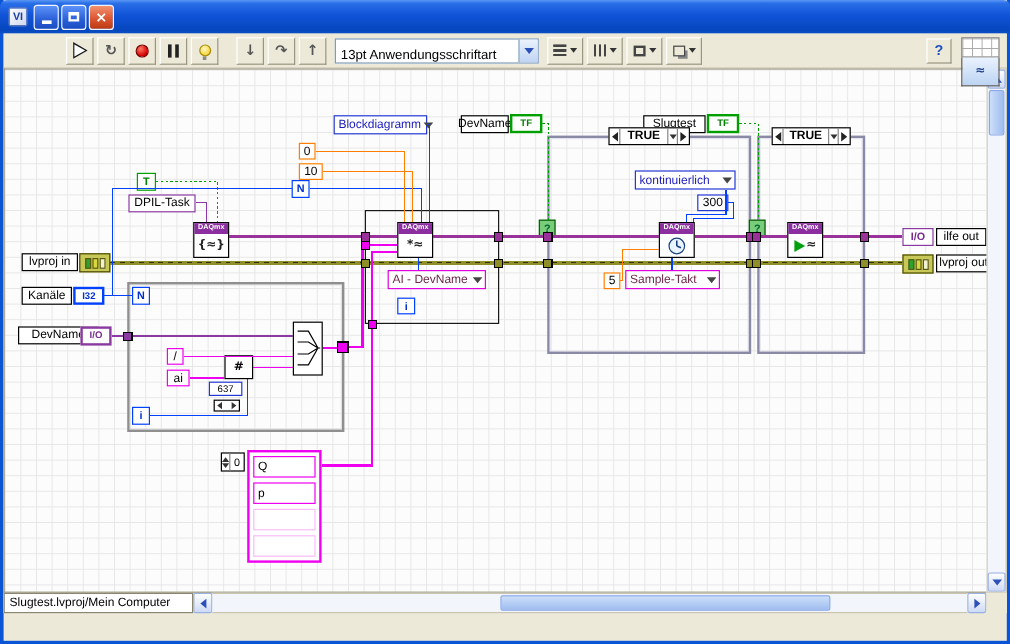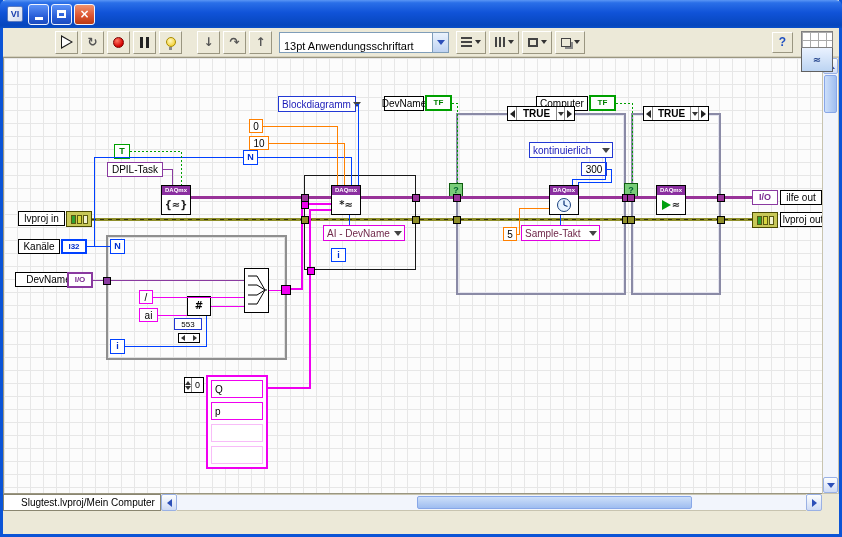--- a/index.html
+++ b/index.html
@@ -96,21 +96,21 @@
 
 .vscroll{width:17px;display:flex;flex-direction:column;background:#f2f5fc;border:1px solid #c8c4b0}
 .sbtn{height:16px;background:linear-gradient(#fdfefe,#cfdbf5);border:1px solid #9ab1e4;border-radius:2px;display:flex;align-items:center;justify-content:center}
 .sbtn.h{width:16px;height:100%}
 .vtrack{flex:1;position:relative}
 .vthumb{position:absolute;left:1px;right:1px;top:1px;height:38px;background:linear-gradient(90deg,#cddff9,#9fbdf0);border:1px solid #88a7e8;border-radius:2px}
 .tri-up{width:0;height:0;border-left:4px solid transparent;border-right:4px solid transparent;border-bottom:5px solid #2c4fb8}
 .tri-left{width:0;height:0;border-top:4px solid transparent;border-bottom:4px solid transparent;border-right:5px solid #2c4fb8}
 .tri-right{width:0;height:0;border-top:4px solid transparent;border-bottom:4px solid transparent;border-left:5px solid #2c4fb8}
 .bottombar{height:17px;display:flex;background:#ece9d8}
-.path-box{width:158px;background:#fff;border:1px solid #8a8670;font-size:10px;display:flex;align-items:center;padding-left:17px;white-space:nowrap;overflow:hidden}
+.path-box{width:158px;background:#fff;border:1px solid #8a8670;font-size:10px;display:flex;align-items:center;padding-left:4px;white-space:nowrap;overflow:hidden}
 .htrack{flex:1;position:relative;background:#f2f5fc;border-top:1px solid #c8c4b0;border-bottom:1px solid #c8c4b0}
 .hthumb{position:absolute;top:1px;bottom:1px;left:240px;width:275px;background:linear-gradient(#cddff9,#9fbdf0);border:1px solid #88a7e8;border-radius:2px}
 .corner{width:17px;background:#ece9d8}
 u{text-decoration:underline}
 </style>
 </head>
 <body>
 
 <div class="window">
 
@@ -222,21 +222,21 @@
       </div>
       <div class="abs qterm" style="left:445px;top:125px;width:14px;height:14px">?</div>
       <div class="abs qterm" style="left:620px;top:125px;width:14px;height:14px">?</div>
 
       <div class="abs enumc" style="left:274px;top:38px;width:78px;height:16px">
         <span>Blockdiagramm</span>
           <span class="dd"></span>
       </div>
       <div class="abs lbl" style="left:380px;top:38px;width:40px;height:15px">DevName</div>
       <div class="abs term green" style="left:421px;top:37px;width:27px;height:16px">TF</div>
-      <div class="abs lbl" style="left:532px;top:38px;width:52px;height:15px">Computer</div>
+      <div class="abs lbl" style="left:532px;top:38px;width:52px;height:15px">Slugtest</div>
       <div class="abs term green" style="left:585px;top:37px;width:27px;height:16px">TF</div>
       <div class="abs constn orange" style="left:245px;top:61px;width:14px;height:14px">0</div>
       <div class="abs constn orange" style="left:245px;top:78px;width:20px;height:14px">10</div>
       <div class="abs term blue thin" style="left:239px;top:92px;width:15px;height:15px">N</div>
 
       <div class="abs term green thin" style="left:110px;top:86px;width:16px;height:15px">T</div>
       <div class="abs lbl purple-b" style="left:103px;top:104px;width:56px;height:15px">DPIL-Task</div>
       <div class="abs vi" style="left:157px;top:127px">
         <span class="vi-banner">DAQmx</span>
         <span class="vi-body">{≈}</span>
@@ -253,21 +253,21 @@
       <div class="abs lbl" style="left:11px;top:214px;width:67px;height:15px">DevName</div>
       <div class="abs term purple" style="left:63px;top:214px;width:26px;height:16px">I/O</div>
 
       <div class="abs term blue thin" style="left:106px;top:181px;width:15px;height:15px">N</div>
       <div class="abs term blue thin" style="left:106px;top:281px;width:15px;height:15px">i</div>
       <div class="abs constn pinkb" style="left:135px;top:232px;width:14px;height:14px">/</div>
       <div class="abs constn pinkb" style="left:135px;top:250px;width:19px;height:14px">ai</div>
       <div class="abs fmtbox" style="left:183px;top:238px;width:24px;height:20px">
           <span>#</span>
         </div>
-      <div class="abs constn blueb" style="left:170px;top:260px;width:28px;height:12px;font-size:8px">553</div>
+      <div class="abs constn blueb" style="left:170px;top:260px;width:28px;height:12px;font-size:8px">637</div>
       <div class="abs padbox" style="left:174px;top:275px;width:22px;height:10px">
           <span class="tl"></span>
           <span class="tr"></span>
         </div>
       <div class="abs concat" style="left:240px;top:210px;width:25px;height:45px">
         <svg width="21" height="41">
             <path d="M2,6 L11,6 L19,20 M2,15 L11,15 L19,20 M2,25 L11,25 L19,20 M2,34 L11,34 L19,20 M19,20 L21,20" stroke="#000" stroke-width="1" fill="none"></path>
           </svg>
       </div>
 

